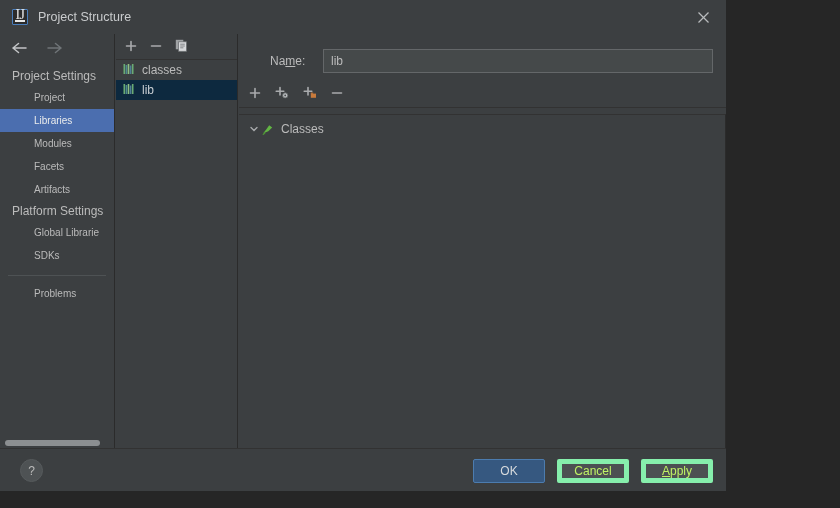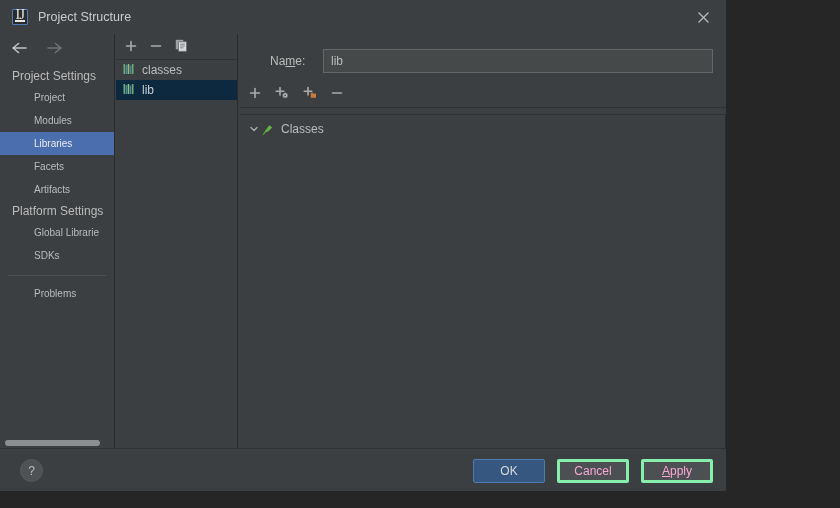--- a/index.html
+++ b/index.html
@@ -280,23 +280,23 @@
     right: 13px;
     top: 10px;
     display: flex;
     gap: 12px;
     text-align: right;
   }
   .btn {
     min-width: 72px;
     height: 24px;
     font-size: 12px;
-    color: #f9a8d4;
+    color: #bef264;
     background: #4c5052;
-    border: 3px solid #86efac;
+    border: 5px solid #86efac;
     border-radius: 2px;
     display: flex;
     align-items: center;
     justify-content: center;
     box-sizing: border-box;
     font-family: "Liberation Sans", sans-serif;
   }
   .btn.primary {
     background: #365880;
     border: 1px solid #4c7caf;
@@ -338,22 +338,22 @@
           <span>
             <svg width="16" height="12" viewBox="0 0 16 12" aria-hidden="true">
               <path d="M15 6 L9.5 1.5 M15 6 L9.5 10.5 M15 6 L2 6" stroke="#6f7477" stroke-width="1.5" fill="none" stroke-linecap="round"></path>
             </svg>
           </span>
         </div>
 
         <div class="nav-list">
           <div class="nav-group-header">Project Settings</div>
           <div class="nav-item">Project</div>
+          <div class="nav-item selected">Libraries</div>
           <div class="nav-item">Modules</div>
-          <div class="nav-item selected">Libraries</div>
           <div class="nav-item">Facets</div>
           <div class="nav-item">Artifacts</div>
 
           <div class="nav-group-header">Platform Settings</div>
           <div class="nav-item">Global Librarie</div>
           <div class="nav-item">SDKs</div>
 
           <div class="nav-sep"></div>
           <div class="nav-item">Problems</div>
         </div>

